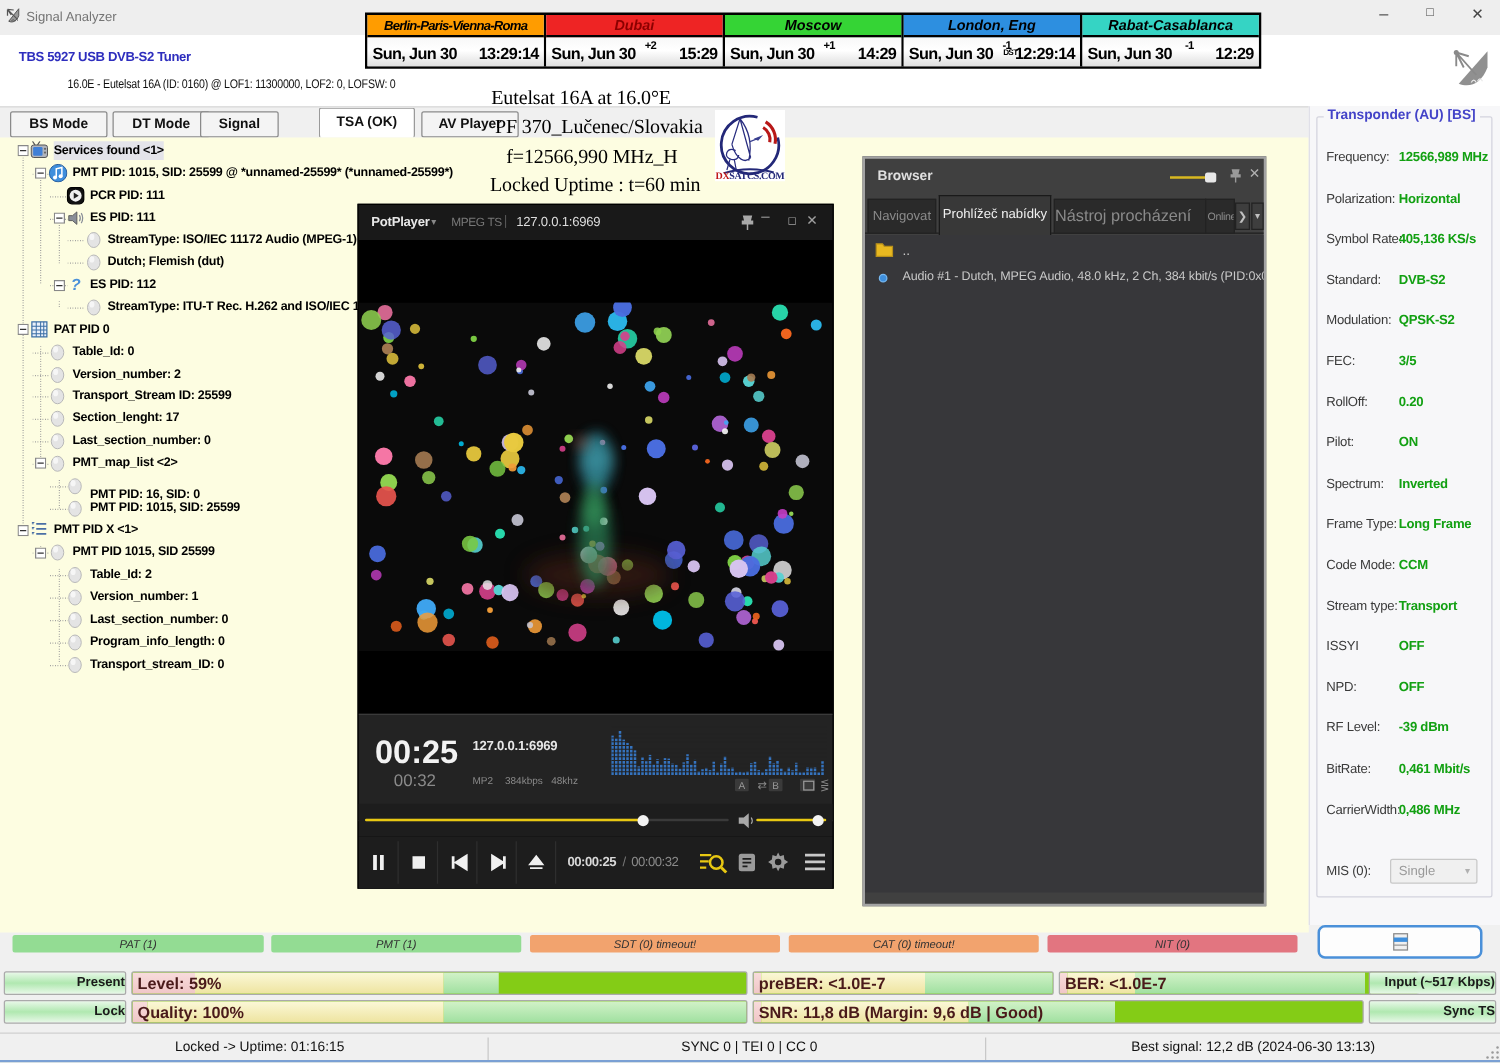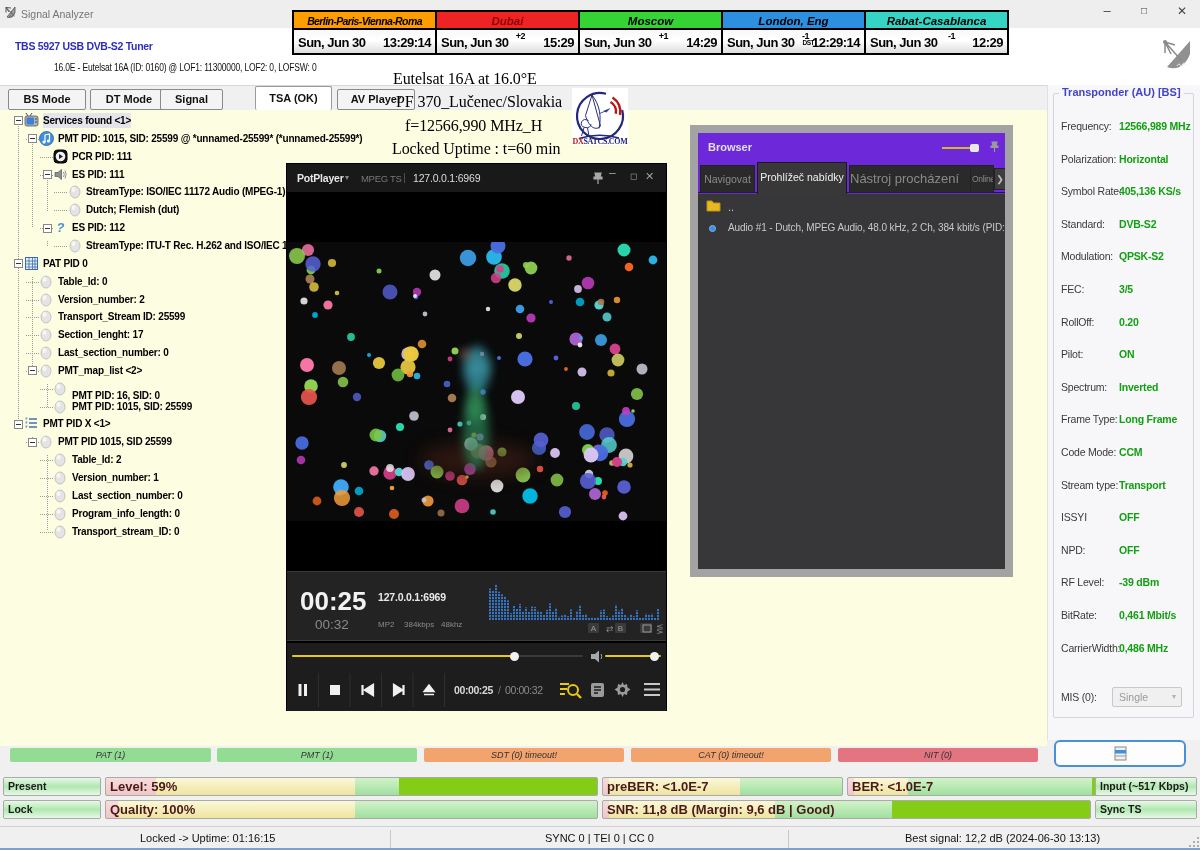--- a/index.html
+++ b/index.html
@@ -28,21 +28,21 @@
   
   #mainarea { position:absolute; left:0; top:110px; width:1047px; height:636px; background:#fdfde1; }
   #rightpanel { position:absolute; left:1047px; top:85px; width:153px; height:655px; background:#f7f7f9; border-left:1px solid #e0e0e8; }
   
   .trow { position:absolute; height:15px; font-size:10px; letter-spacing:-0.2px; font-weight:bold; color:#000; white-space:nowrap; line-height:15px; }
   
   .rp-label { position:absolute; left:14px; font-size:10.5px; color:#3a3a3a; letter-spacing:-0.2px; }
   .rp-val { position:absolute; left:72px; font-size:10.5px; font-weight:bold; color:#12a012; letter-spacing:-0.2px; white-space:nowrap; }
   
   .pidbar { position:absolute; top:748px; height:14px; border-radius:2px; font-size:9px; font-style:italic; text-align:center; line-height:14px; color:#333; }
-  .sigbox { position:absolute; height:19px; border:1px solid #aaa; border-radius:2px; background:linear-gradient(#e8f8e8,#b0e8b0 50%,#e8f8e8); font-size:10.5px; font-weight:bold; color:#1a1a1a; line-height:17px; padding-left:4px; }
+  .sigbox { position:absolute; height:19px; border:1px solid #aaa; border-radius:2px; background:linear-gradient(#e8f8e8,#b0e8b0 50%,#e8f8e8); font-size:10.5px; font-weight:bold; color:#1a1a1a; line-height:17px; padding-left:4px;text-align:right; }
   .sigbar { position:absolute; height:19px; border:1px solid #aaa; border-radius:2px; background:#84cc16; font-size:13px; font-weight:bold; color:#4a1a1a; line-height:17px; overflow:hidden; }
   .seg { position:absolute; top:0; bottom:0; }
   .sigtext { position:absolute; left:4px; top:0px; line-height:17px; }
   #statusbar { position:absolute; left:0; top:826px; width:1200px; height:24px; background:#f0f0f0; border-top:1px solid #d0d0d0; font-size:11px; color:#111; }
   .statsep { position:absolute; top:3px; width:1px; height:18px; background:#c8c8c8; }
   
   .serif { position:absolute; font-family:"Liberation Serif", serif; color:#000; font-size:16px; letter-spacing:-0.1px; white-space:nowrap; }
 </style>
 </head>
 <body>
@@ -496,21 +496,21 @@
       <circle cx="201" cy="67" r="2.2" fill="#f5f5f5" opacity="0.88"></circle>
       <ellipse cx="191" cy="218" rx="58" ry="17" fill="#4c2418" opacity="0.55" filter="url(#bl2)"></ellipse>
       <ellipse cx="189" cy="190" rx="13" ry="38" fill="#2e8f5e" opacity="0.65" filter="url(#bl1)"></ellipse>
       <ellipse cx="190" cy="128" rx="13" ry="24" fill="#3590a0" opacity="0.8" filter="url(#bl1)"></ellipse>
       <path d="M178 118 L202 132 M180 134 L203 116 M190 108 L190 140 M176 126 H205" stroke="#4aa8b8" stroke-width="3" opacity="0.5" filter="url(#bl1)"></path>
       <ellipse cx="188" cy="162" rx="9" ry="18" fill="#37a05f" opacity="0.55" filter="url(#bl1)"></ellipse>
       <circle cx="178" cy="112" r="4" fill="#c87868" opacity="0.8" filter="url(#bl1)"></circle>
     </svg>
   </div>
 
-  <div class="abs" style="left:0;top:407px;width:379px;height:70px;background:#232323;border-top:1px solid #3a3a3a;border-bottom:1px solid #3a3a3a;">
+  <div class="abs" style="left:0;top:407px;width:379px;height:86px;background:#232323;border-top:1px solid #3a3a3a;border-bottom:1px solid #3a3a3a;">
     <span class="abs" style="left:13px;top:14px;font-size:26px;font-weight:bold;color:#f2f2f2;">00:25</span>
     <span class="abs" style="left:28px;top:45px;font-size:13.5px;color:#8a8a8a;">00:32</span>
     <span class="abs" style="left:91px;top:19px;font-size:10.5px;letter-spacing:-0.2px;font-weight:bold;color:#e8e8e8;">127.0.0.1:6969</span>
     <span class="abs" style="left:91px;top:48px;font-size:8px;color:#8a8a8a;">MP2</span>
     <span class="abs" style="left:117px;top:48px;font-size:8px;color:#8a8a8a;">384kbps</span>
     <span class="abs" style="left:154px;top:48px;font-size:8px;color:#8a8a8a;">48khz</span>
     <svg class="abs" style="left:202px;top:8px" width="172" height="40" viewBox="0 0 172 40">
         <rect x="0" y="8.5" width="2" height="31.5" fill="#3573be"></rect>
 <rect x="3" y="10.7" width="2" height="29.3" fill="#3573be"></rect>
 <rect x="6" y="4.4" width="2" height="35.6" fill="#3573be"></rect>
@@ -631,21 +631,21 @@
       <path d="M8.5 1 L10 4 L13 3 L13.5 6.5 L16.5 8.5 L13.5 10.5 L13 14 L10 13 L8.5 16 L7 13 L4 14 L3.5 10.5 L0.5 8.5 L3.5 6.5 L4 3 L7 4 Z" fill="#9a9a9a"></path>
       <circle cx="8.5" cy="8.5" r="2.6" fill="#1d1d1d"></circle>
     </svg>
     <path>
     <svg class="abs" style="left:356px;top:13px" width="18" height="15" viewBox="0 0 18 15">
           <path d="M1 2 H17 M1 7.5 H17 M1 13 H17" stroke="#c8c8c8" stroke-width="2.2"></path>
         </svg>
   </path></div>
 </div>
 
-<div id="browser" class="abs" style="left:690px;top:125px;width:323px;height:452px;background:#6d28d9;border:8px solid #a3a3a3;overflow:hidden;">
+<div id="browser" class="abs" style="left:690px;top:125px;width:323px;height:600px;background:#404040;border:2px solid #a3a3a3;overflow:hidden;">
   <span class="abs" style="left:10px;top:8px;font-size:11px;font-weight:bold;color:#e0e0e0;">Browser</span>
   <div class="abs" style="left:244px;top:14px;width:32px;height:2px;background:#d8b820;"></div>
   <div class="abs" style="left:272px;top:11px;width:9px;height:8px;background:#e8e8e8;border-radius:2px;"></div>
   <svg class="abs" style="left:291px;top:8px" width="11" height="12" viewBox="0 0 11 12">
       <path d="M3 1 H8 L7 5 H9 V6.5 H2 V5 H4 Z M5.5 6.5 V11" stroke="#9a9a9a" stroke-width="1.1" fill="#9a9a9a"></path>
     </svg>
   <span class="abs" style="left:307px;top:5px;font-size:11px;color:#b0b0b0;">✕</span>
   
   <div class="abs" style="left:0px;top:27px;width:319px;height:33px;border-bottom:1px solid #1e1e1e;">
     <div class="abs" style="left:2px;top:5px;width:55px;height:28px;background:#2a2a2a;border:1px solid #222;font-size:10.5px;color:#8a8a8a;text-align:center;line-height:26px;">Navigovat</div>

